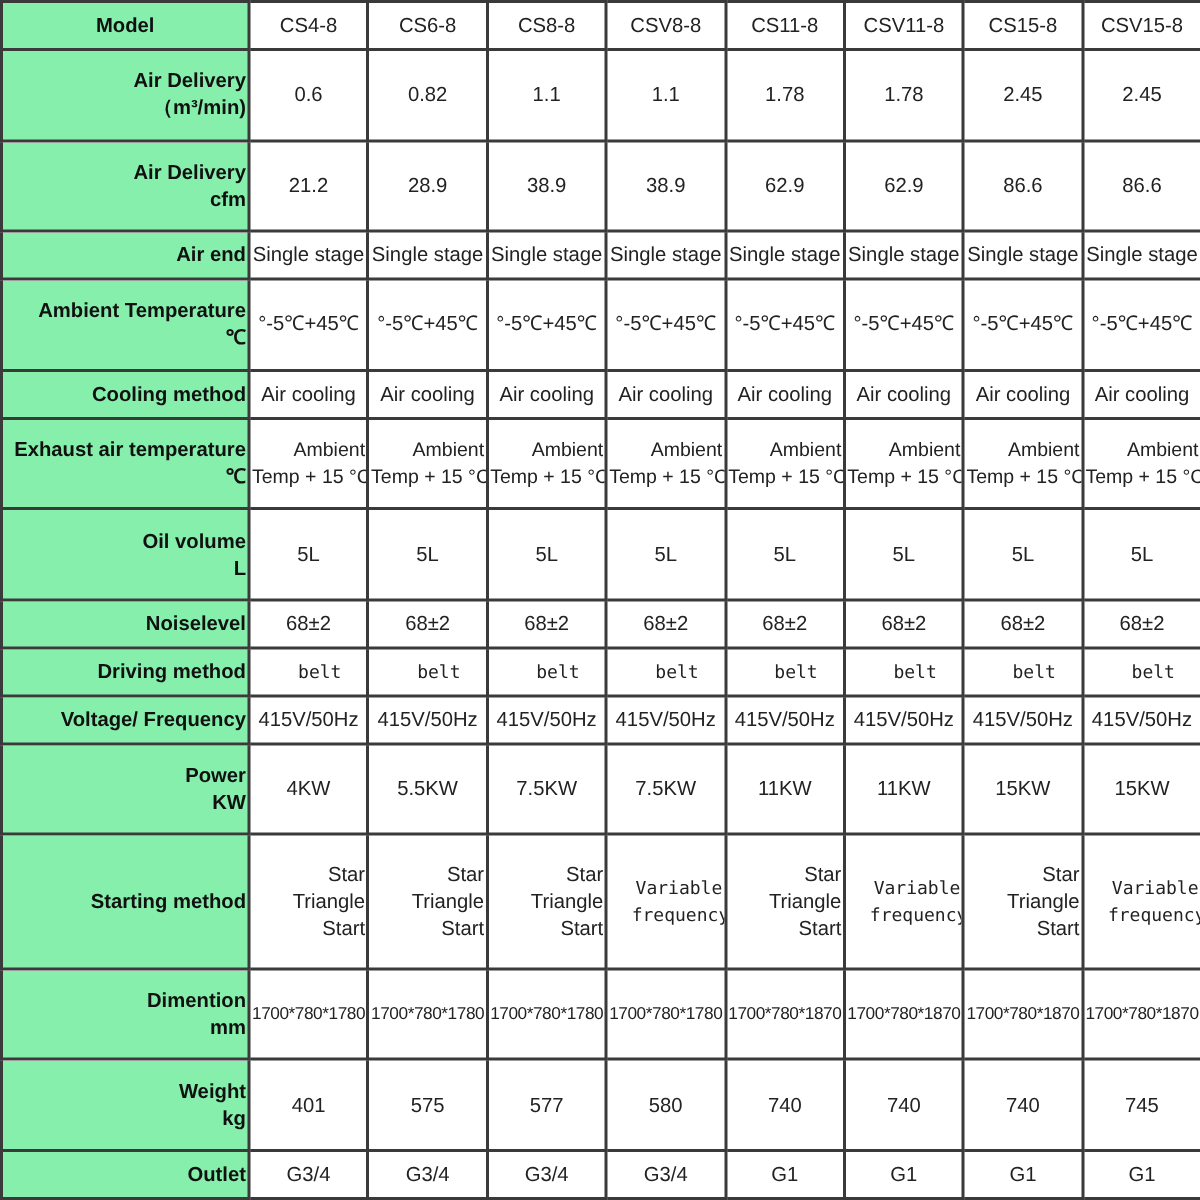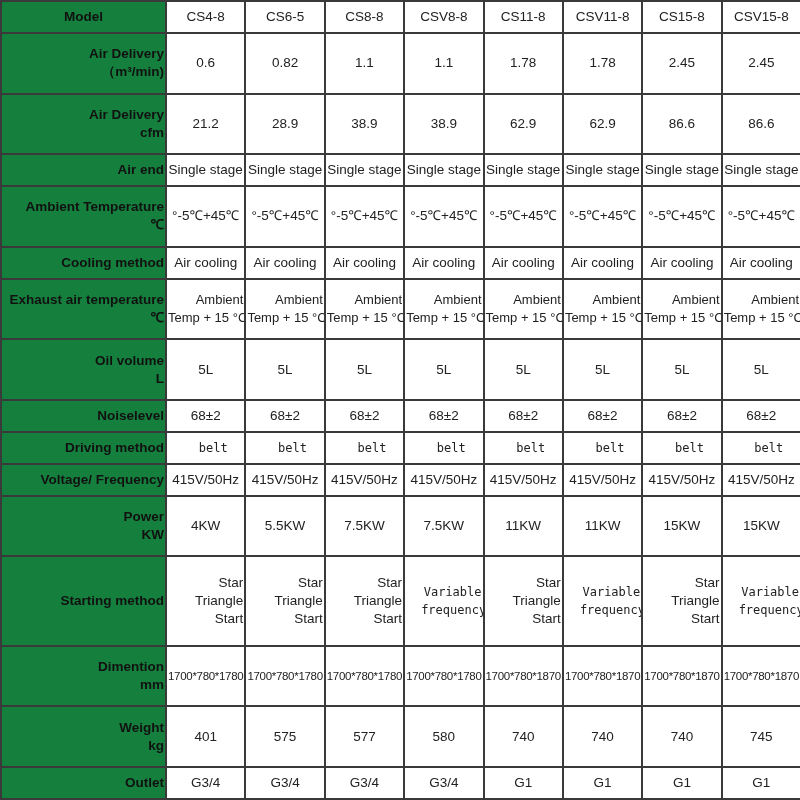--- a/index.html
+++ b/index.html
@@ -16,21 +16,21 @@
     border: 2px solid #3a3a3a;
     text-align: center;
     vertical-align: middle;
     padding: 0 1px;
     font-size: 13.5px;
     line-height: 18px;
     overflow: hidden;
     white-space: normal;
   }
   table.spec td.label {
-    background: #15803d;
+    background: #86efac;
     font-weight: bold;
     font-size: 13.5px;
     color: #111;
   }
   table.spec td.mono {
     font-family: "DejaVu Sans Mono", monospace;
     font-size: 12px;
     padding-left: 16px;
   }
   table.spec td.small { font-size: 11.5px; white-space: nowrap; letter-spacing: -0.3px; margin-left: 48px; }
@@ -50,21 +50,21 @@
       <col class="cn">
       <col class="cn">
       <col class="cn">
       <col class="cn">
       <col class="cn">
   </colgroup>
   <tbody id="tbody">
     <tr>
       <td class="label">Model</td>
       <td>CS4-8</td>
-      <td>CS6-5</td>
+      <td>CS6-8</td>
       <td>CS8-8</td>
       <td>CSV8-8</td>
       <td>CS11-8</td>
       <td>CSV11-8</td>
       <td>CS15-8</td>
       <td>CSV15-8</td>
     </tr>
   <tr>
         <td class="label">
           <span class="sub">Air Delivery</span>

